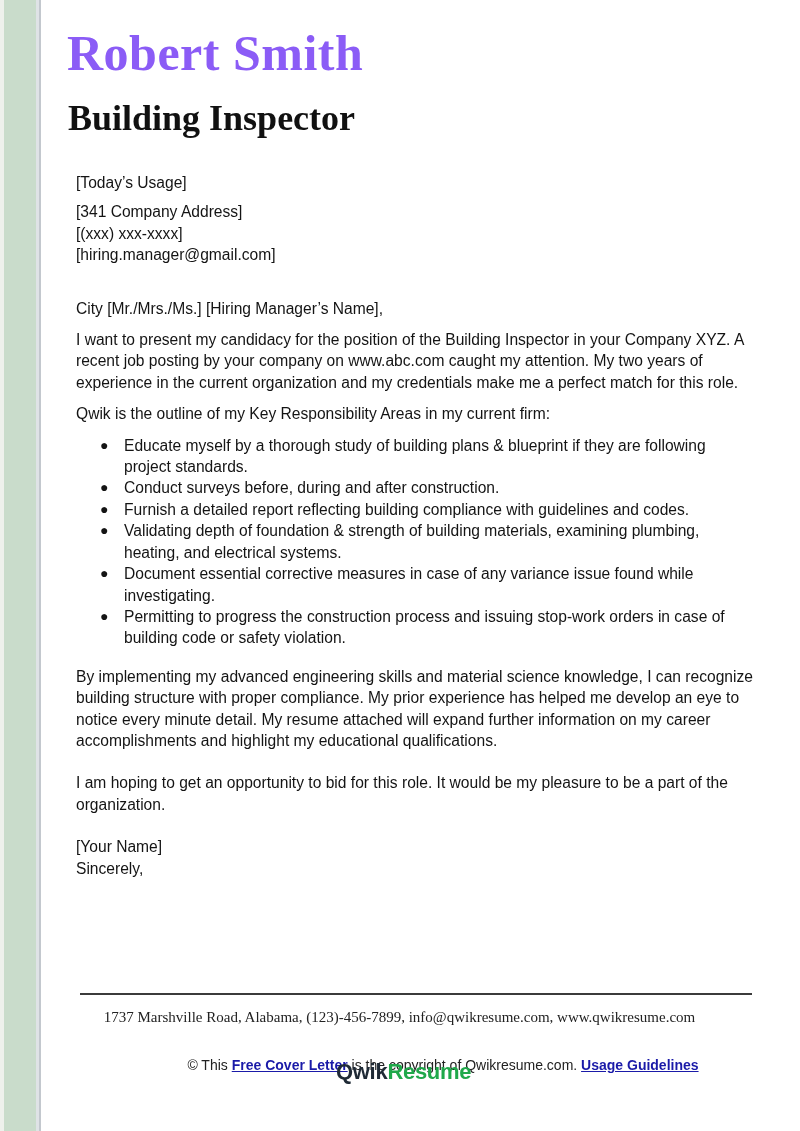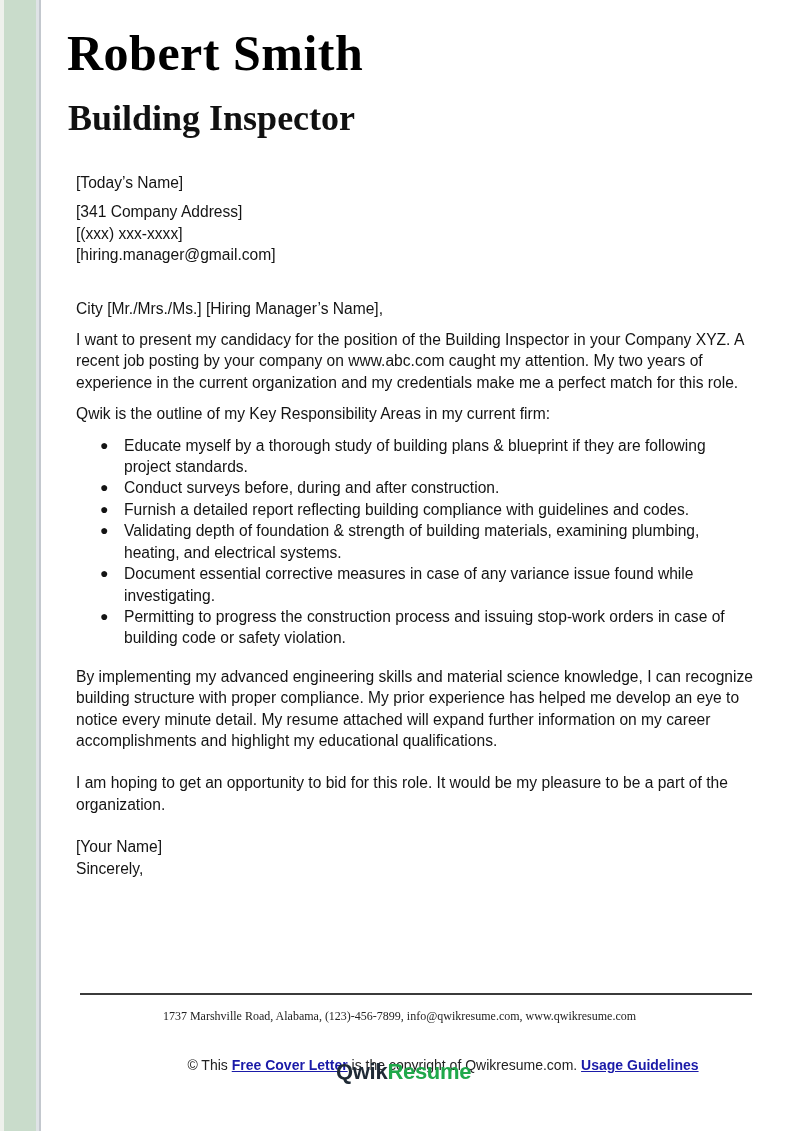--- a/index.html
+++ b/index.html
@@ -21,21 +21,21 @@
     position: absolute; left: 36px; top: 0; width: 3px; height: 1131px;
     background: #dfe3e6;
   }
   .sidebar-line {
     position: absolute; left: 39px; top: 0; width: 2px; height: 1131px;
     background: #c3c8ce;
   }
   .name {
     position: absolute; left: 67px; top: 28px;
     font-family: "Liberation Serif", "DejaVu Serif", serif;
-    font-size: 50px; font-weight: bold; color: #000000; letter-spacing: 0.5px;
+    font-size: 50px; font-weight: bold; color: #8b5cf6; letter-spacing: 0.5px;
     line-height: 1;
   }
   .role {
     position: absolute; left: 68px; top: 100px;
     font-family: "Liberation Serif", "DejaVu Serif", serif;
     font-size: 36px; font-weight: bold; color: #111; line-height: 1;
   }
   .content {
     position: absolute; left: 76px; top: 172px; width: 680px;
     font-size: 15.6px; line-height: 21.4px; color: #141414;
@@ -54,21 +54,21 @@
   }
   .para2 { margin-bottom: 21px !important; }
   .para3 { margin-bottom: 21px !important; }
   .footer-rule {
     position: absolute; left: 80px; top: 993px; width: 672px; height: 2px;
     background: #3b3b3b;
   }
   .footer-address {
     position: absolute; left: 0; width: 789px; top: 1009px; text-align: center;
     font-family: "Liberation Serif", "DejaVu Serif", serif;
-    font-size: 12px; color: #222; padding-left: 10px; box-sizing: border-box;
+    font-size: 15px; color: #222; padding-left: 10px; box-sizing: border-box;
   }
   .copyright {
     position: absolute; left: 0; width: 800px; top: 1038px; text-align: center;
     font-size: 14px; color: #222; padding-left: 86px; box-sizing: border-box; margin-top: 19px;
   }
   .copyright a {
     color: #1a1aa8; font-weight: bold; text-decoration: underline;
   }
   .logo {
     position: absolute; left: 336px; top: 1059px;
@@ -82,21 +82,21 @@
 
 <div class="sidebar-outer"></div>
 <div class="sidebar"></div>
 <div class="sidebar-edge"></div>
 <div class="sidebar-line"></div>
 
 <div class="name">Robert Smith</div>
 <div class="role">Building Inspector</div>
 
 <div class="content">
-  <p class="date">[Today’s Name]</p>
+  <p class="date">[Today’s Usage]</p>
   <div class="address">
     <p>[341 Company Address]</p>
     <p>[(xxx) xxx-xxxx]</p>
     <p>[hiring.manager@gmail.com]</p>
   </div>
   <p class="salutation">City [Mr./Mrs./Ms.] [Hiring Manager’s Name],</p>
   <p class="para">I want to present my candidacy for the position of the Building Inspector in your Company XYZ. A recent job posting by your company on www.abc.com caught my attention. My two years of experience in the current organization and my credentials make me a perfect match for this role.</p>
   <p class="para">Qwik is the outline of my Key Responsibility Areas in my current firm:</p>
   <ul class="kra">
     <li><span class="bullet">●</span><span>Educate myself by a thorough study of building plans &amp; blueprint if they are following project standards.</span></li>

